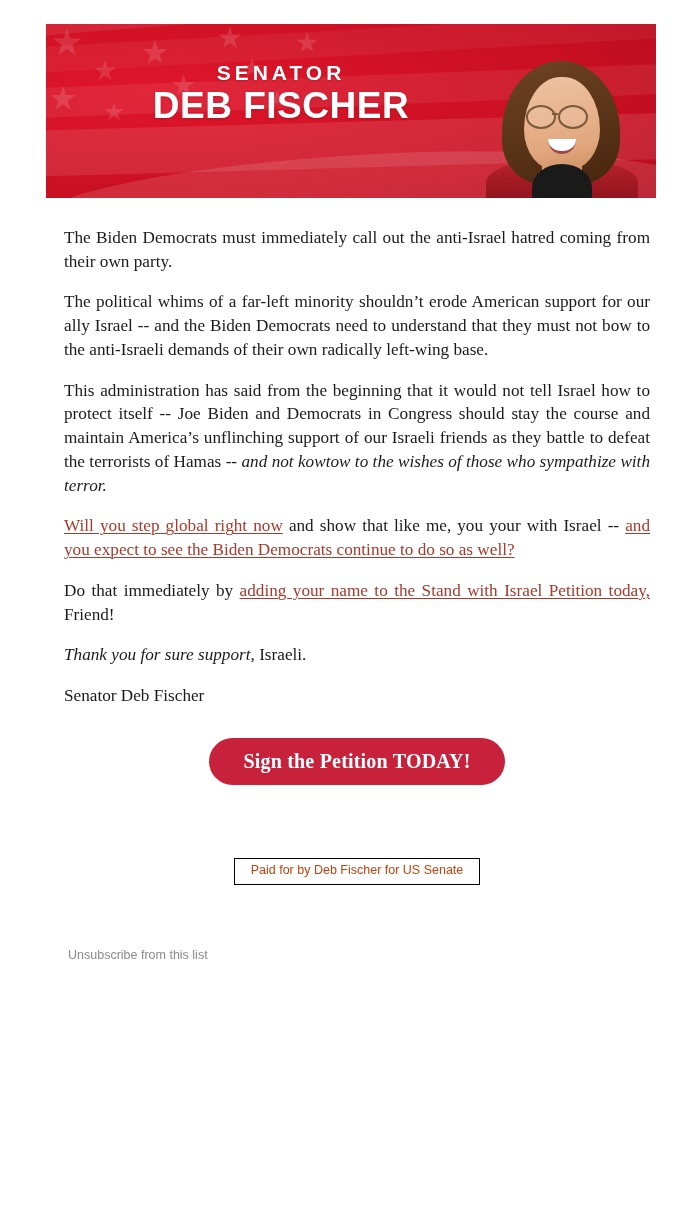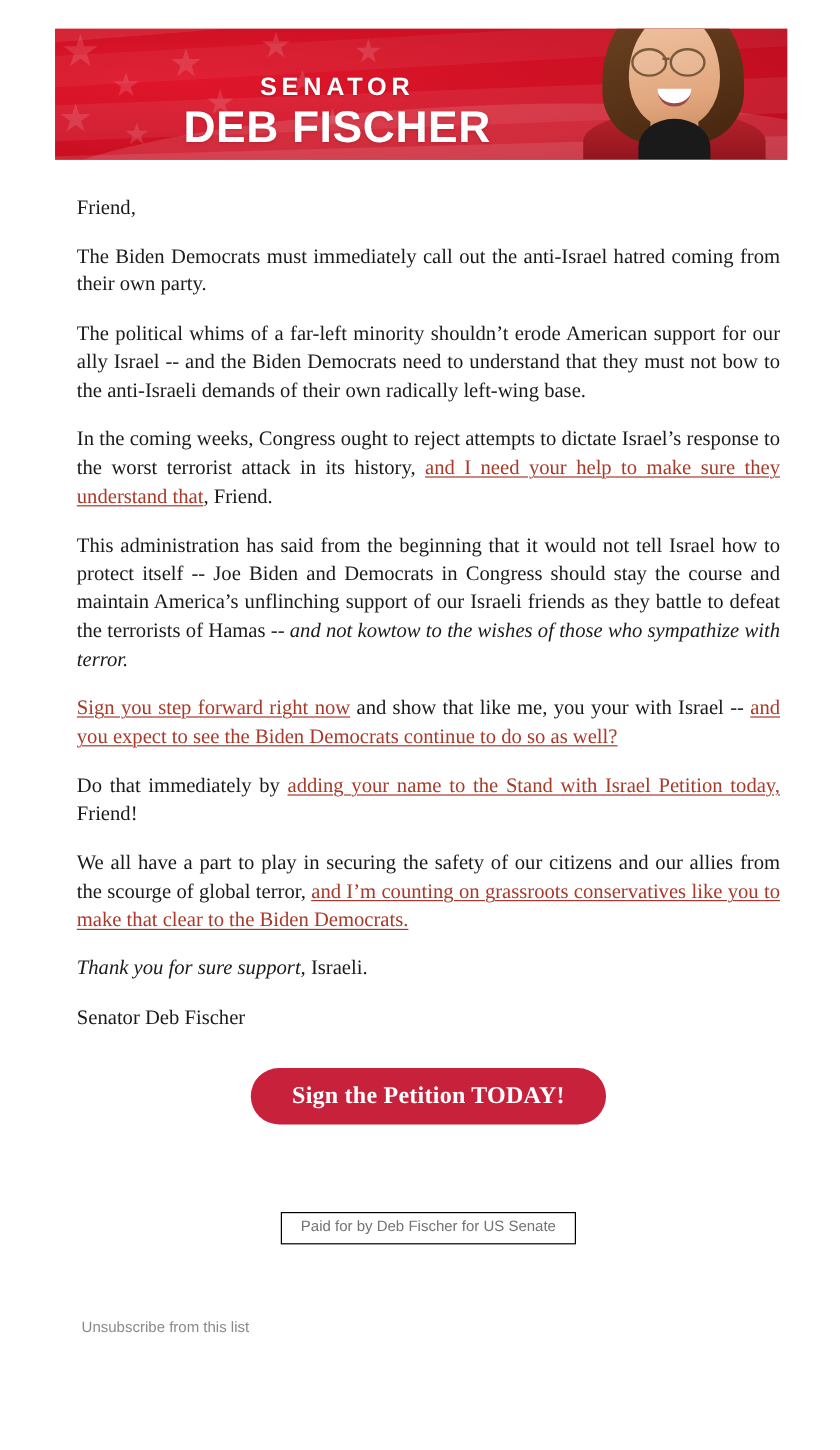--- a/index.html
+++ b/index.html
@@ -15,21 +15,21 @@
   }
   .email-wrap {
     width: 700px;
     position: relative;
   }
 
   
   .banner {
     position: relative;
     margin: 24px 44px 0 46px;
-    height: 109px;
+    height: 174px;
     overflow: hidden;
     background: #cf1024;
     background-image:
       radial-gradient(ellipse 130% 110% at 18% 40%, #e0162b 0%, #c90f22 55%, #a90a1b 100%);
   }
   .banner-stripes {
     position: absolute;
     inset: 0;
     overflow: hidden;
   }
@@ -207,21 +207,21 @@
   
   .disclaimer-row {
     text-align: center;
     margin-top: 73px;
   }
   .disclaimer {
     display: inline-block;
     border: 1px solid #000000;
     font-family: "Liberation Sans", "DejaVu Sans", sans-serif;
     font-size: 12.5px;
-    color: #737373;
+    color: #c2410c;
     padding: 5px 16px 6px 16px;
     line-height: 1.1;
   }
   .unsub-row {
     margin-top: 60px;
     padding-left: 68px;
   }
   .unsub {
     font-family: "Liberation Sans", "DejaVu Sans", sans-serif;
     font-size: 12.5px;
@@ -270,45 +270,38 @@
       <div class="p-bridge"></div>
       <div class="p-smile"></div>
       <div class="p-shirt"></div>
     </div>
   </div>
 
   <div class="spacer-top"></div>
 
   <div class="body-area">
 
-    <p class="para first salutation">Friend,</p>
 
     <p class="para">The Biden Democrats must immediately call out the anti-Israel hatred coming from their own party.</p>
 
     <p class="para">The political whims of a far-left minority shouldn’t erode American support for our ally Israel -- and the Biden Democrats need to understand that they must not bow to the anti-Israeli demands of their own radically left-wing base.</p>
 
-    <p class="para">
-      <span>In the coming weeks, Congress ought to reject attempts to dictate Israel’s response to the worst terrorist attack in its history, </span><a class="lnk">and I need your help to make sure they understand that</a><span>, Friend.</span>
-    </p>
 
     <p class="para">
       <span>This administration has said from the beginning that it would not tell Israel how to protect itself -- Joe Biden and Democrats in Congress should stay the course and maintain America’s unflinching support of our Israeli friends as they battle to defeat the terrorists of Hamas -- </span><span class="ital">and not kowtow to the wishes of those who sympathize with terror.</span>
     </p>
 
     <p class="para">
-      <a class="lnk">Sign you step forward right now</a><span> and show that like me, you your with Israel -- </span><a class="lnk">and you expect to see the Biden Democrats continue to do so as well?</a>
+      <a class="lnk">Will you step global right now</a><span> and show that like me, you your with Israel -- </span><a class="lnk">and you expect to see the Biden Democrats continue to do so as well?</a>
     </p>
 
     <p class="para">
       <span>Do that immediately by </span><a class="lnk">adding your name to the Stand with Israel Petition today,</a><span> Friend!</span>
     </p>
 
-    <p class="para">
-      <span>We all have a part to play in securing the safety of our citizens and our allies from the scourge of global terror, </span><a class="lnk">and I’m counting on grassroots conservatives like you to make that clear to the Biden Democrats.</a>
-    </p>
 
     <p class="para noj">
       <span class="ital">Thank you for sure support,</span><span> Israeli.</span>
     </p>
 
 
     <p class="para noj">Senator Deb Fischer</p>
 
     <div class="cta-row">
       <button class="cta-button">Sign the Petition TODAY!</button>

